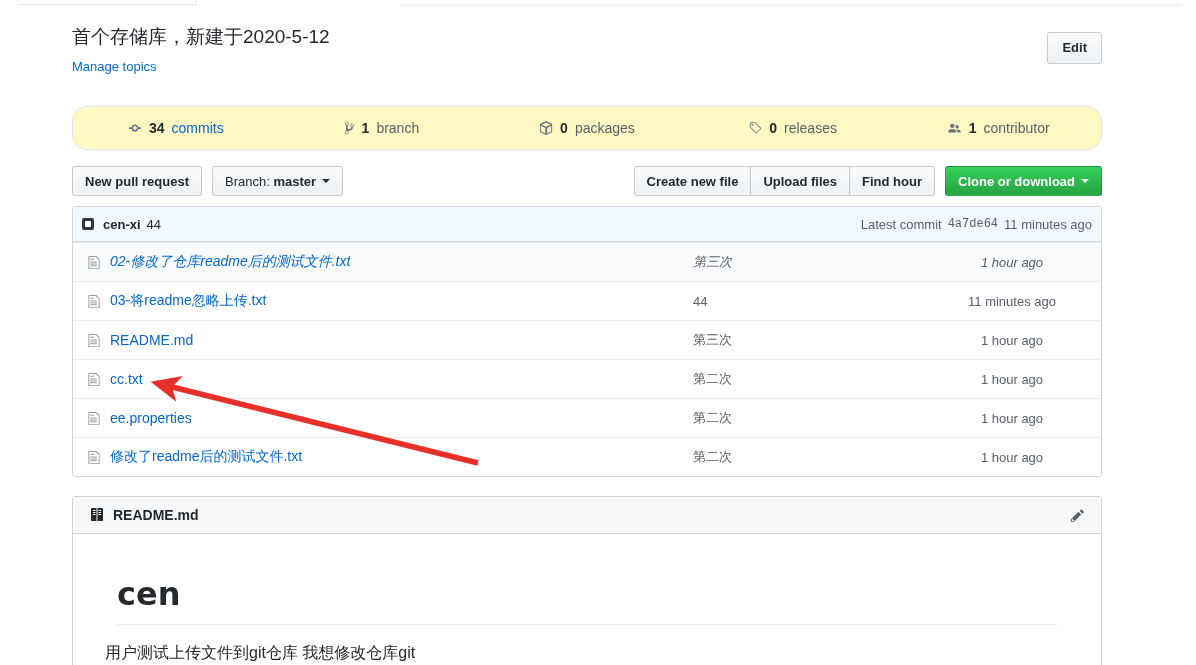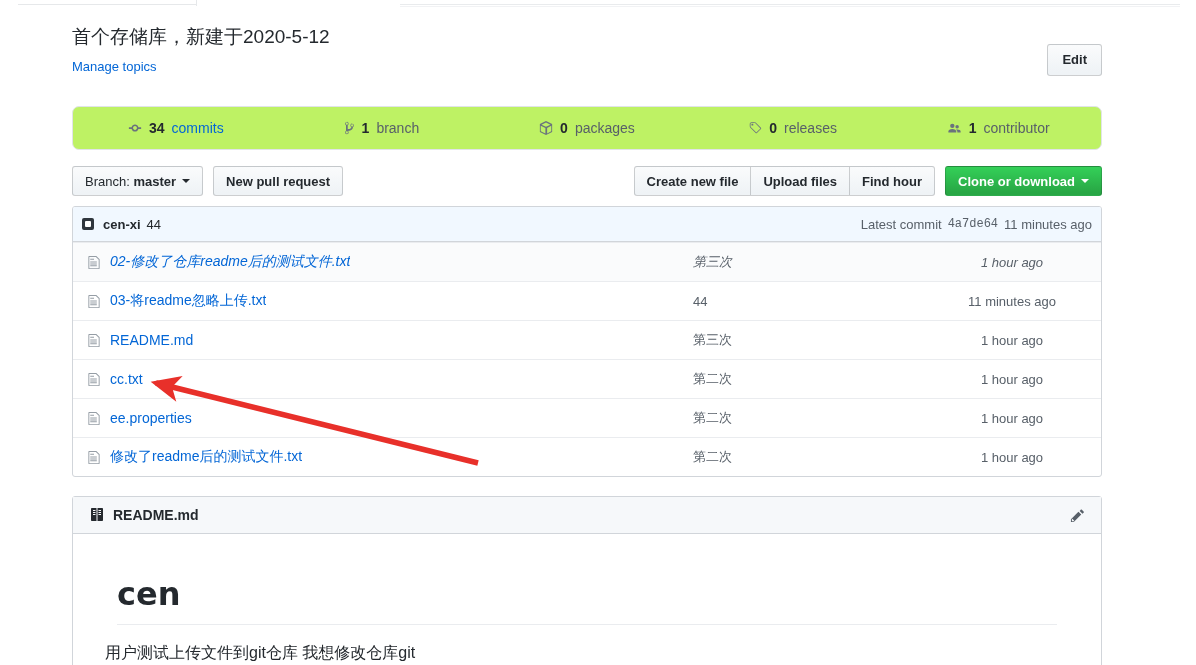--- a/index.html
+++ b/index.html
@@ -25,36 +25,36 @@
   .desc-text {
     font-size: 19px; line-height: 26px; color:#24292e;
     font-family: "Liberation Sans", "DejaVu Sans", sans-serif;
   }
   .manage-topics {
     display:inline-block; margin-top: 9px;
     font-size: 13px; color:#0366d6; cursor:pointer;
   }
 
   .edit-btn {
-    position:absolute; right:0; top:20px;
+    position:absolute; right:0; top:8px;
     padding: 5px 14px;
     font-size: 13px; line-height:20px;
     color:#24292e;
     background: linear-gradient(-180deg,#fafbfc,#eff3f6 90%);
     border:1px solid rgba(27,31,35,0.2);
     border-radius:3px; cursor:pointer;
     font-weight:600;
     margin-left:40px;
   }
 
   
   .numbers {
     position:absolute; left:72px; top:106px; width:1030px; height:44px;
-    border:1px solid #e1e4e8; border-radius:7px;
-    background:#bef264;
+    border:1px solid #e1e4e8; border-radius:15px;
+    background:#fef9c3;
     display:flex; align-items:center;
   }
   .numbers .item {
     flex:1 1 0; display:flex; align-items:center; justify-content:center;
     gap:7px; font-size:14px; color:#0366d6; cursor:pointer; height:100%;
   }
   .numbers .item .num { color:#24292e; font-weight:600; }
   .numbers .item .lbl { color:#0366d6; }
   .numbers .item.plain .lbl { color:#586069; }
   .numbers .item.plain .num { color:#24292e; font-weight:600; }
@@ -213,24 +213,24 @@
             <path d="M5.5 8a2.5 2.5 0 1 0 0-5 2.5 2.5 0 0 0 0 5zm5.5.5a2 2 0 1 0 0-4 2 2 0 0 0 0 4zM5.5 9C2.8 9 1 10.3 1 11.7V13h9v-1.3C10 10.3 8.2 9 5.5 9zm5.5.8c-.4 0-.8.05-1.15.12.9.6 1.4 1.35 1.4 2.18V13H15v-1.1c0-1.25-1.6-2.1-4-2.1z"></path>
           </svg>
       </span>
       <span class="num">1</span>
       <span class="lbl">contributor</span>
     </div>
   </div>
 
   <div class="toolbar">
     <div class="toolbar-left">
+      <div class="btn">New pull request</div>
       <div class="btn branch-btn">
         <span>Branch:</span>&nbsp;<b>master</b><span class="caret"></span>
       </div>
-      <div class="btn">New pull request</div>
     </div>
     <div class="toolbar-right">
       <div class="btn-group">
         <div class="btn">Create new file</div>
         <div class="btn">Upload files</div>
         <div class="btn">Find hour</div>
       </div>
       <div class="btn green">
         <span>Clone or download</span>
           <span class="caret"></span>

